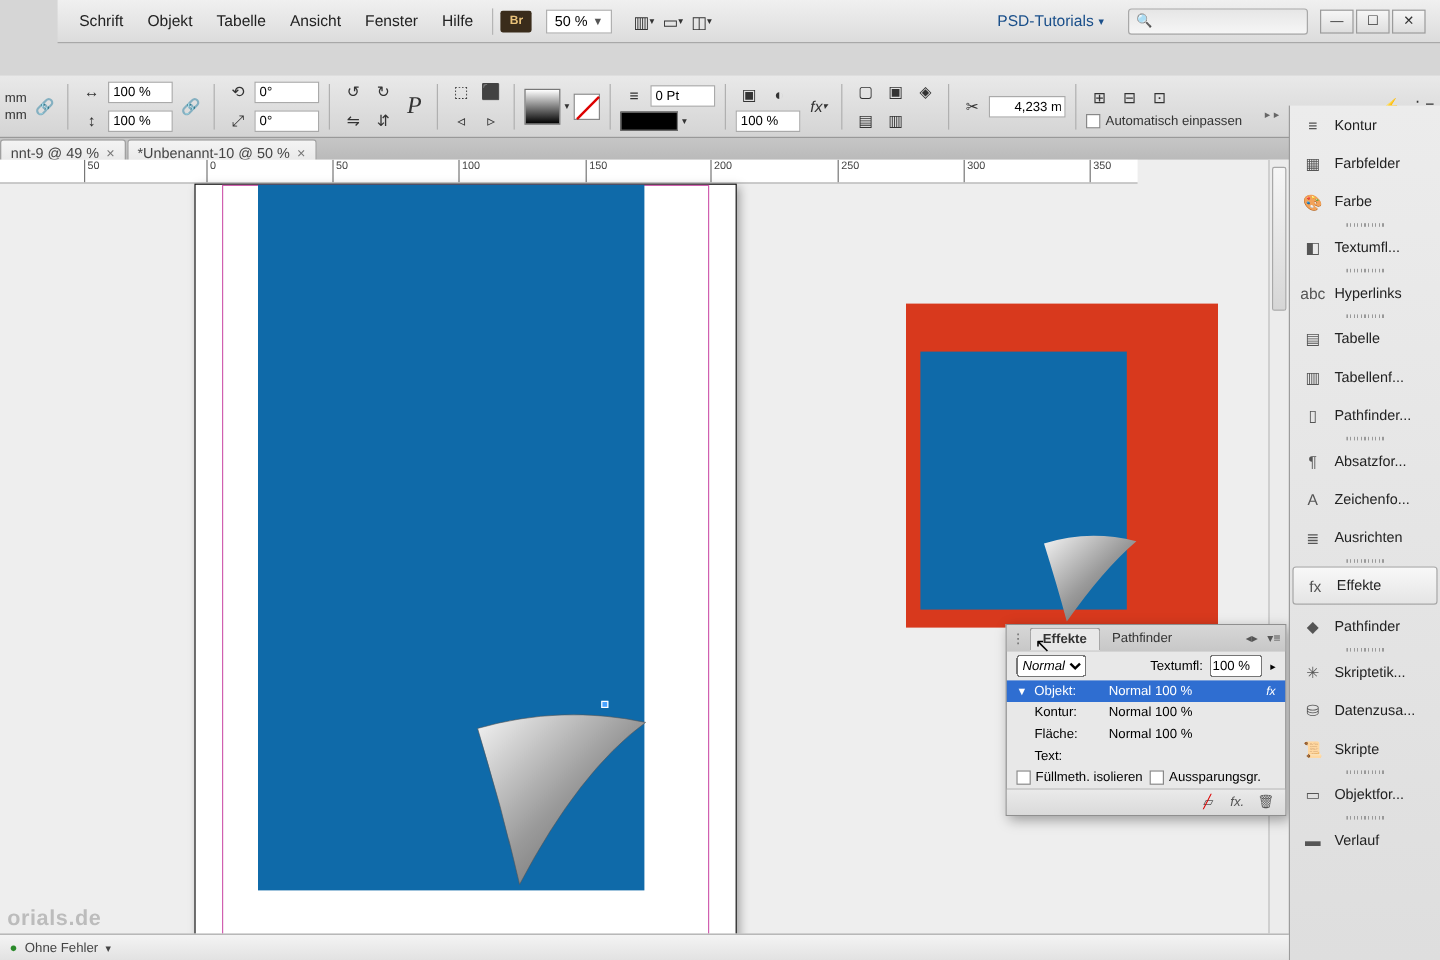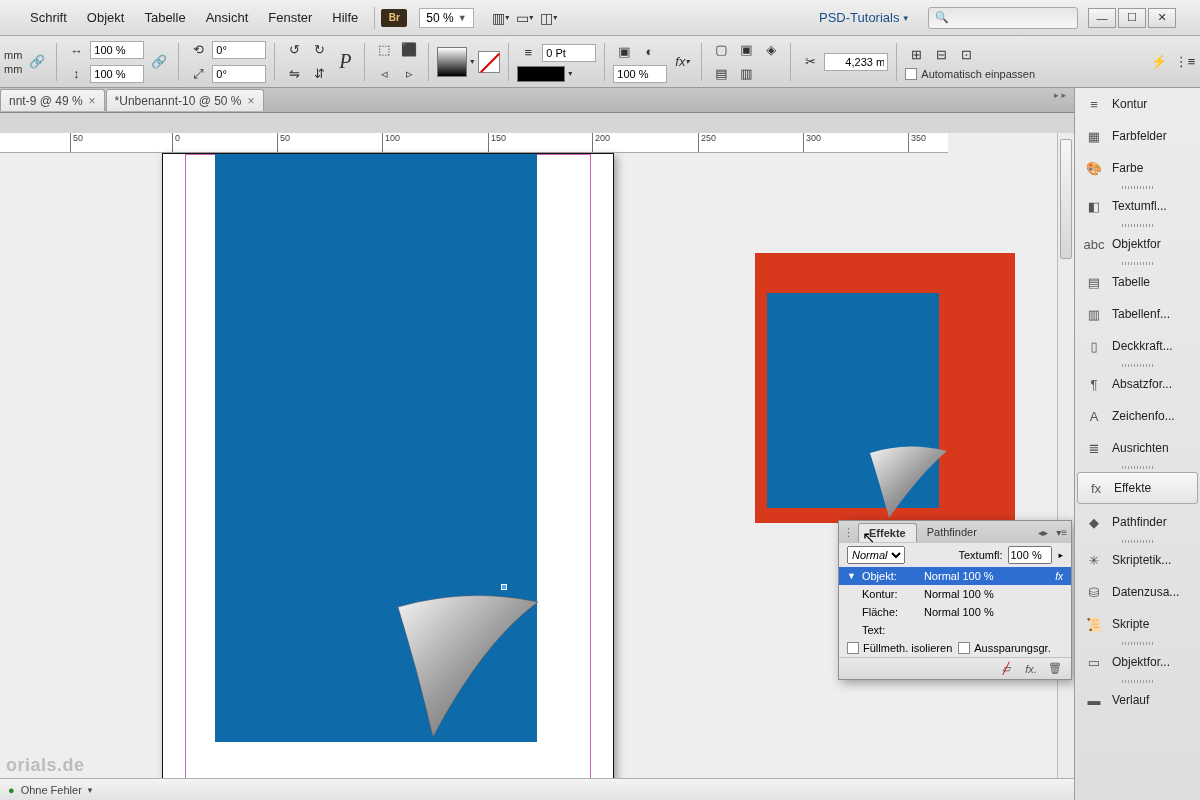--- a/index.html
+++ b/index.html
@@ -1,33 +1,33 @@
 <!DOCTYPE html>
 <html><head>
 <meta charset="utf-8">
 <style>
 * { box-sizing: border-box; margin: 0; padding: 0; font-family: "Segoe UI", Tahoma, sans-serif; }
 body { width: 1200px; height: 800px; background: #d6d6d6; overflow: hidden; position: relative; font-size: 11px; }
 
 
-.menubar { height: 36px; background: linear-gradient(#f0f0f0,#dcdcdc); display: flex; align-items: center; padding: 0 20px; border-bottom: 1px solid #a8a8a8; }
+.menubar { height: 36px; background: linear-gradient(#f0f0f0,#dcdcdc); display: flex; align-items: center; padding: 0 8px; border-bottom: 1px solid #a8a8a8; margin-left: 48px; }
 .menubar .mi { padding: 4px 10px; font-size: 13px; color: #222; cursor: default; }
 .menubar .sep { width: 1px; height: 22px; background: #b5b5b5; margin: 0 6px; }
 .br-badge { display:inline-flex; align-items:center; justify-content:center; width:26px; height:18px; background:#3a2c1b; color:#e9c27a; font-size:10px; font-weight:bold; border-radius:2px; }
 .zoom-sel { display:flex; align-items:center; gap:4px; padding:2px 6px; border:1px solid #b0b0b0; background:#fff; font-size:12px; margin-left:12px; }
 .zoom-sel .chev { font-size:9px; color:#555; }
 .menubar .tool-slot { margin-left:16px; display:flex; align-items:center; gap:2px; }
 .menubar .tool-slot .ico { width:22px; height:22px; display:flex; align-items:center; justify-content:center; border:1px solid transparent; font-size:14px; color:#333; }
 .link-pill { margin-left:auto; display:flex; align-items:center; gap:4px; font-size:13px; color:#1a4f8a; padding:0 10px; }
 .search-fld { width:150px; height:22px; background:linear-gradient(#e6e6e6,#f6f6f6); border:1px solid #a8a8a8; border-radius:3px; display:flex; align-items:center; padding:0 6px; margin:0 10px; color:#777; }
 .winbtns { display:flex; gap:2px; margin-right:4px; }
 .winbtns div { width:28px; height:20px; background:linear-gradient(#f6f6f6,#dedede); border:1px solid #9b9b9b; display:flex; align-items:center; justify-content:center; font-size:11px; color:#333; }
 
 
-.ctrlbar { height: 52px; background: linear-gradient(#e9e9e9,#d4d4d4); border-bottom:1px solid #999; display:flex; align-items:center; padding:0 4px; gap:4px; font-size:11px; color:#333; }
+.ctrlbar { height: 52px; background: linear-gradient(#e9e9e9,#d4d4d4); border-bottom:1px solid #999; display:flex; align-items:center; padding:0 4px; gap:4px; font-size:11px; color:#333;margin-top:27px; }
 .ctrlbar .col { display:flex; flex-direction:column; gap:2px; }
 .ctrlbar .fld { display:flex; align-items:center; gap:3px; }
 .ctrlbar input[type=text] { width:54px; height:18px; font-size:11px; padding:0 3px; border:1px solid #aaa; background:#fff; }
 .ctrlbar .ib { width:22px; height:22px; display:flex; align-items:center; justify-content:center; border:1px solid transparent; font-size:13px; }
 .ctrlbar .vsep { width:1px; height:38px; background:#b0b0b0; margin:0 4px; }
 .ctrlbar .swatch-stroke { width:48px; height:16px; background:#000; border:1px solid #777; }
 .ctrlbar .swatch-grad { width:30px; height:30px; background:linear-gradient(#fff,#000); border:1px solid #777; }
 .ctrlbar .nofill { width:22px; height:22px; background:#fff; border:1px solid #888; position:relative; }
 .ctrlbar .nofill::after { content:""; position:absolute; left:-2px; top:50%; width:26px; height:2px; background:#d00; transform:rotate(-45deg); }
 .chk { display:flex; align-items:center; gap:4px; }
@@ -383,36 +383,36 @@
     </div>
     <div class="ditem">
       <span class="pic">◧</span>
       <span>Textumfl...</span>
     </div>
     <div class="grp-sep">
       <span></span>
     </div>
     <div class="ditem">
       <span class="pic">abc</span>
-      <span>Objektfor</span>
+      <span>Hyperlinks</span>
     </div>
     <div class="grp-sep">
       <span></span>
     </div>
     <div class="ditem">
       <span class="pic">▤</span>
       <span>Tabelle</span>
     </div>
     <div class="ditem">
       <span class="pic">▥</span>
       <span>Tabellenf...</span>
     </div>
     <div class="ditem">
       <span class="pic">▯</span>
-      <span>Deckkraft...</span>
+      <span>Pathfinder...</span>
     </div>
     <div class="grp-sep">
       <span></span>
     </div>
     <div class="ditem">
       <span class="pic">¶</span>
       <span>Absatzfor...</span>
     </div>
     <div class="ditem">
       <span class="pic">A</span>

